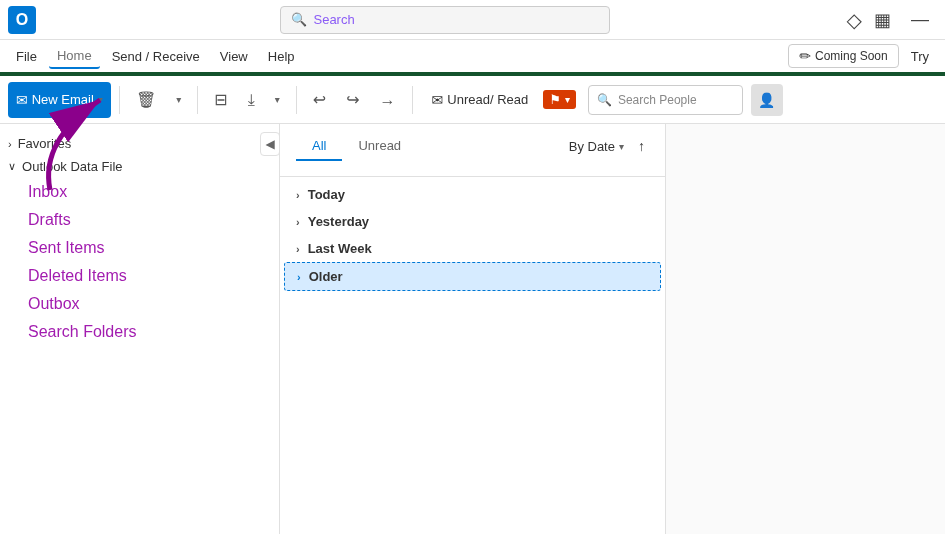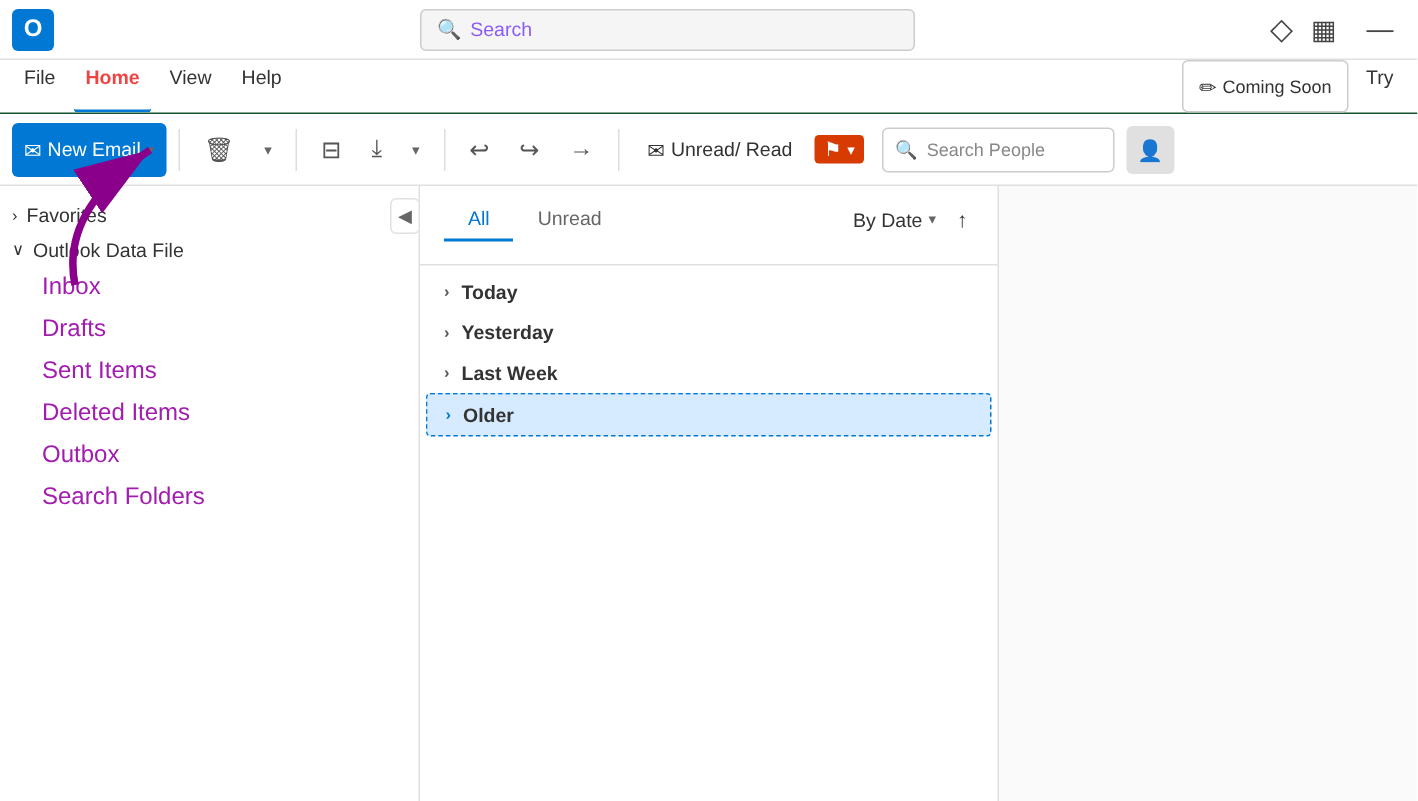--- a/index.html
+++ b/index.html
@@ -68,36 +68,37 @@
     .minimize-btn {
       font-size: 16px;
       color: #444;
       cursor: pointer;
       padding: 0 8px;
     }
 
     
     .menu-bar {
       display: flex;
+      align-items: center;
       height: 36px;
       padding: 0 8px;
-      border-bottom: 1px solid #14532d;
+      border-bottom: 4px solid #14532d;
       gap: 4px;
     }
     .menu-item {
       padding: 4px 8px;
       font-size: 13px;
       color: #333;
       cursor: pointer;
       border-radius: 3px;
     }
     .menu-item.active {
-      color: #ef4444;
+      color: #737373;
       border-bottom: 2px solid #0078d4;
-      font-weight: 700;
+      font-weight: 400;
     }
     .menu-spacer { flex: 1; }
     .coming-soon-btn {
       display: flex;
       align-items: center;
       gap: 4px;
       border: 1px solid #ccc;
       border-radius: 4px;
       padding: 3px 10px;
       font-size: 12px;
@@ -376,20 +377,21 @@
   <div class="title-actions">
     <span style="font-size:20px;color:#444;cursor:pointer;">◇</span>
     <span style="font-size:18px;color:#444;cursor:pointer;">▦</span>
     <span class="minimize-btn">—</span>
   </div>
 </div>
 
 <div class="menu-bar">
   <div class="menu-item">File</div>
   <div class="menu-item active">Home</div>
+  <div class="menu-item">Send / Receive</div>
   <div class="menu-item">View</div>
   <div class="menu-item">Help</div>
   <div class="menu-spacer"></div>
   <div class="coming-soon-btn">
     <span style="font-size:14px;">✏</span>
     <span>Coming Soon</span>
   </div>
   <div class="menu-item">Try</div>
 </div>
 

